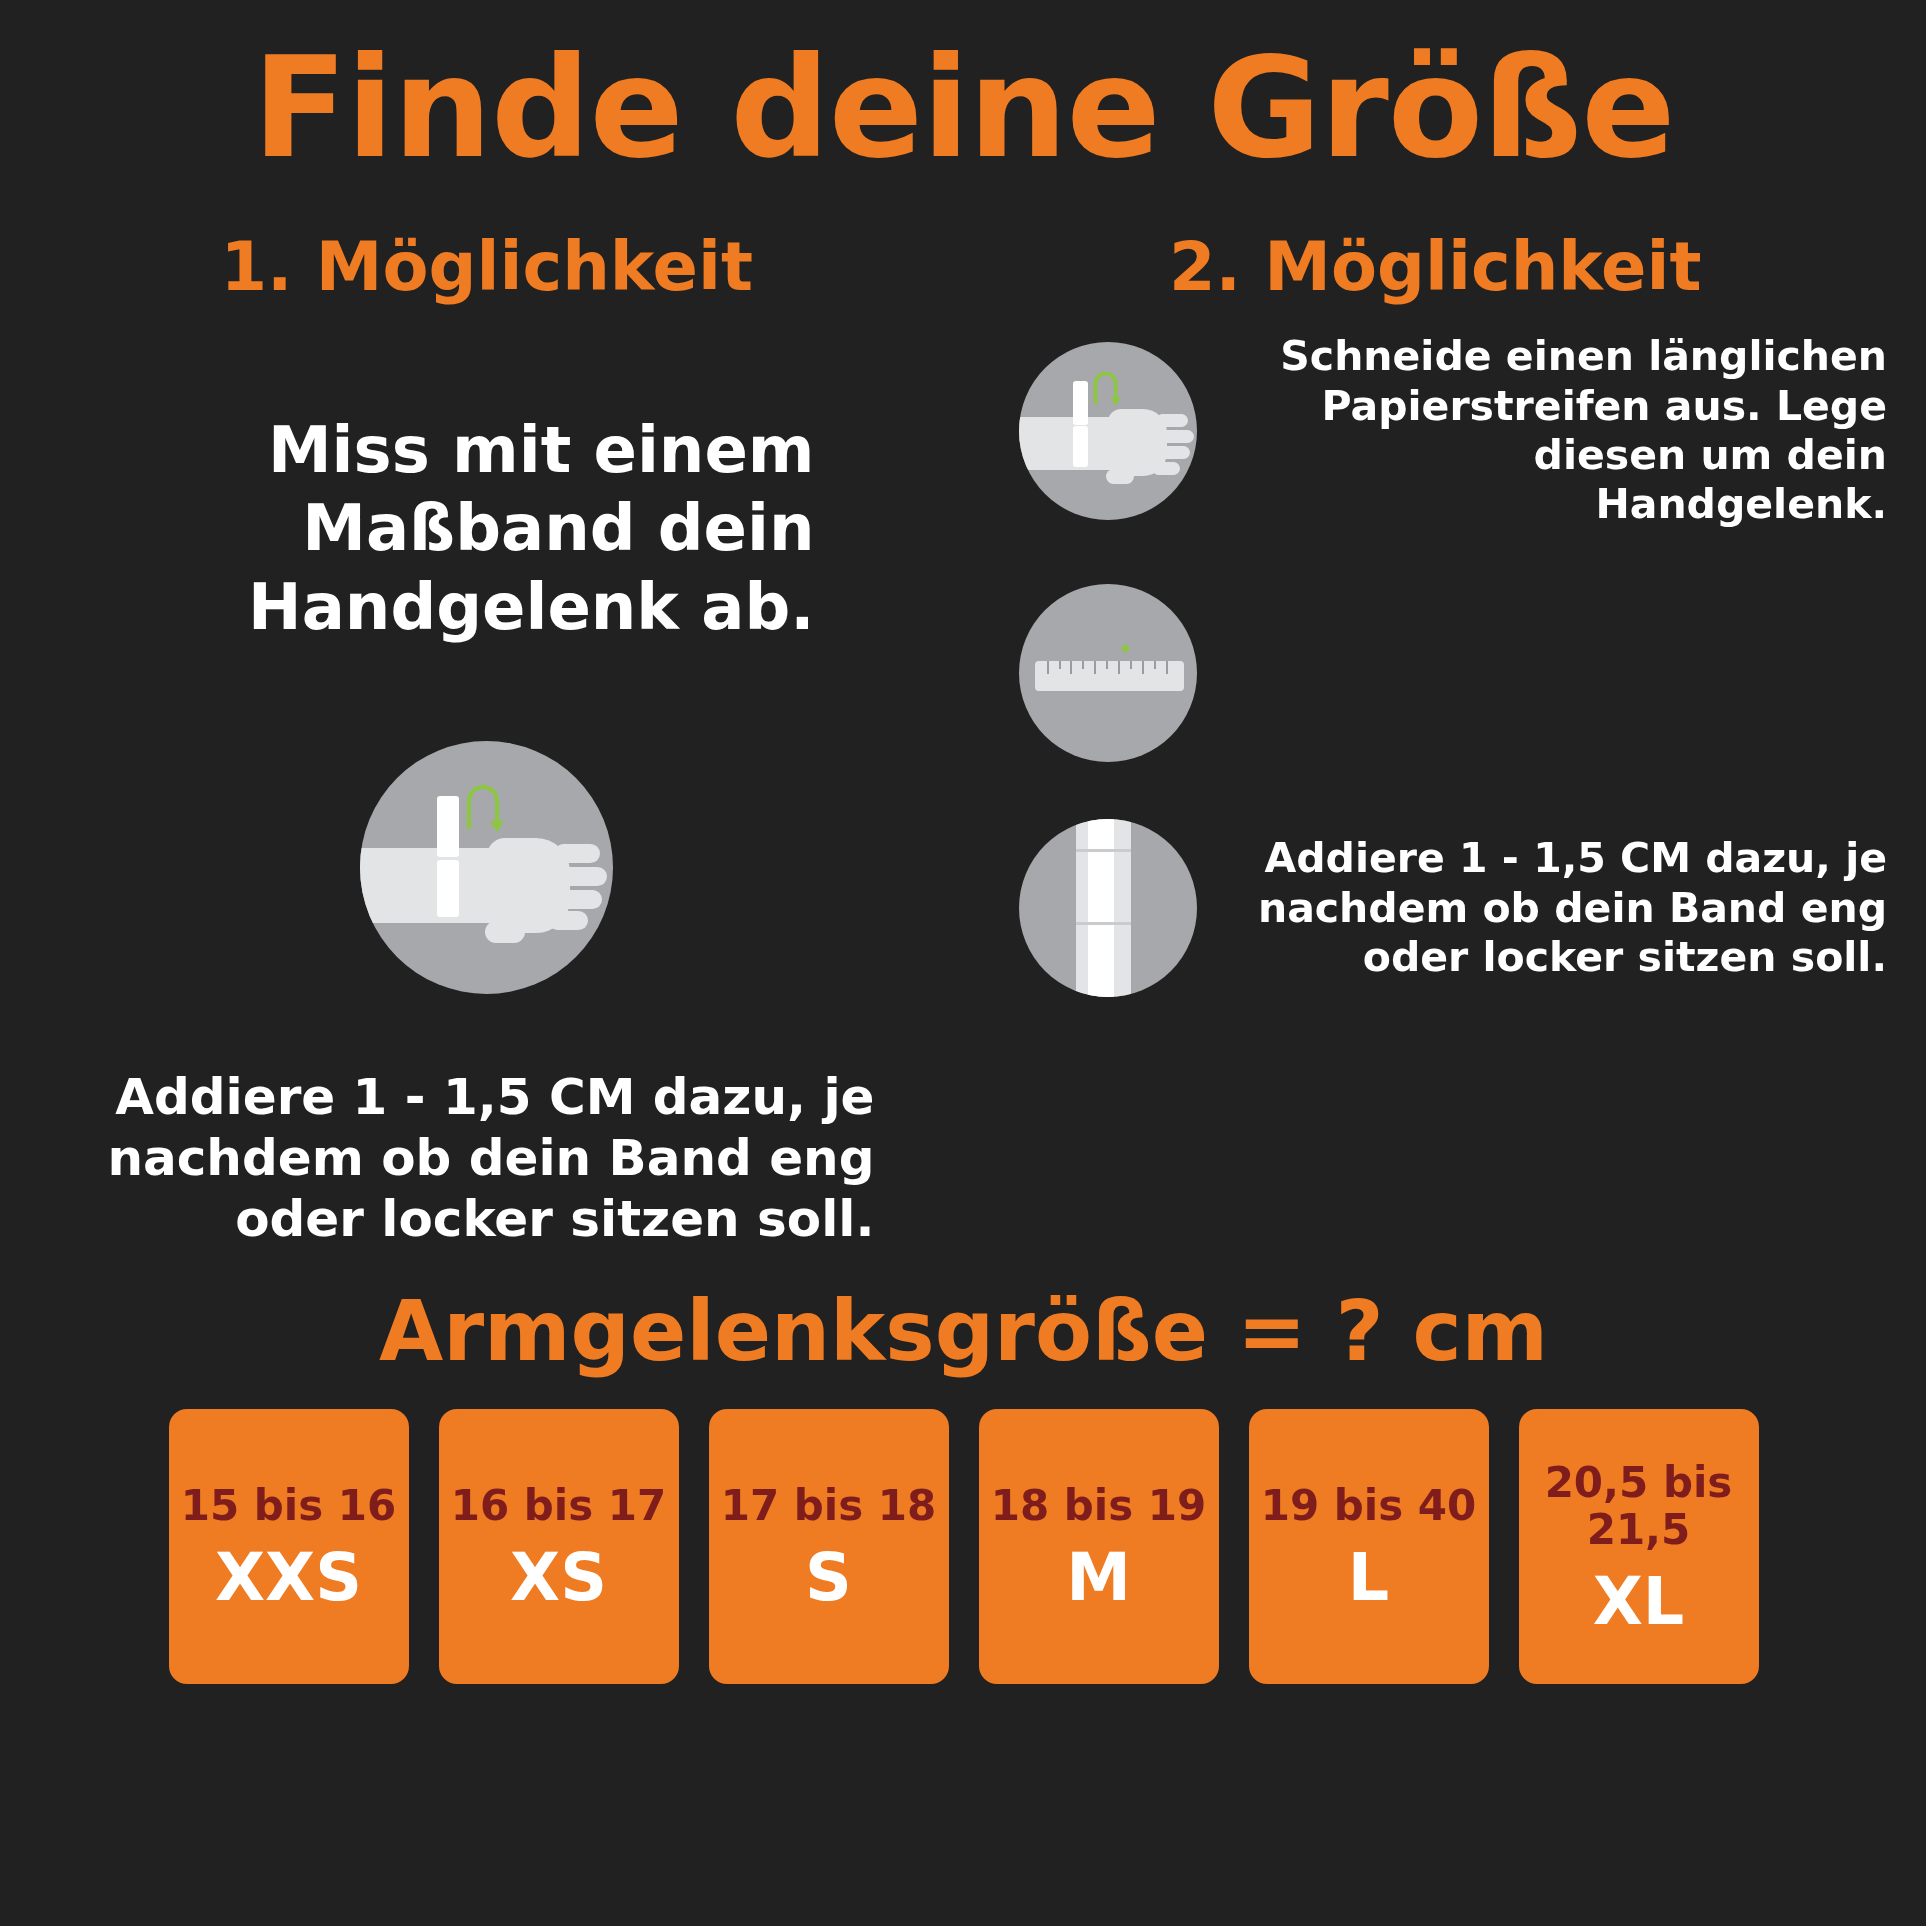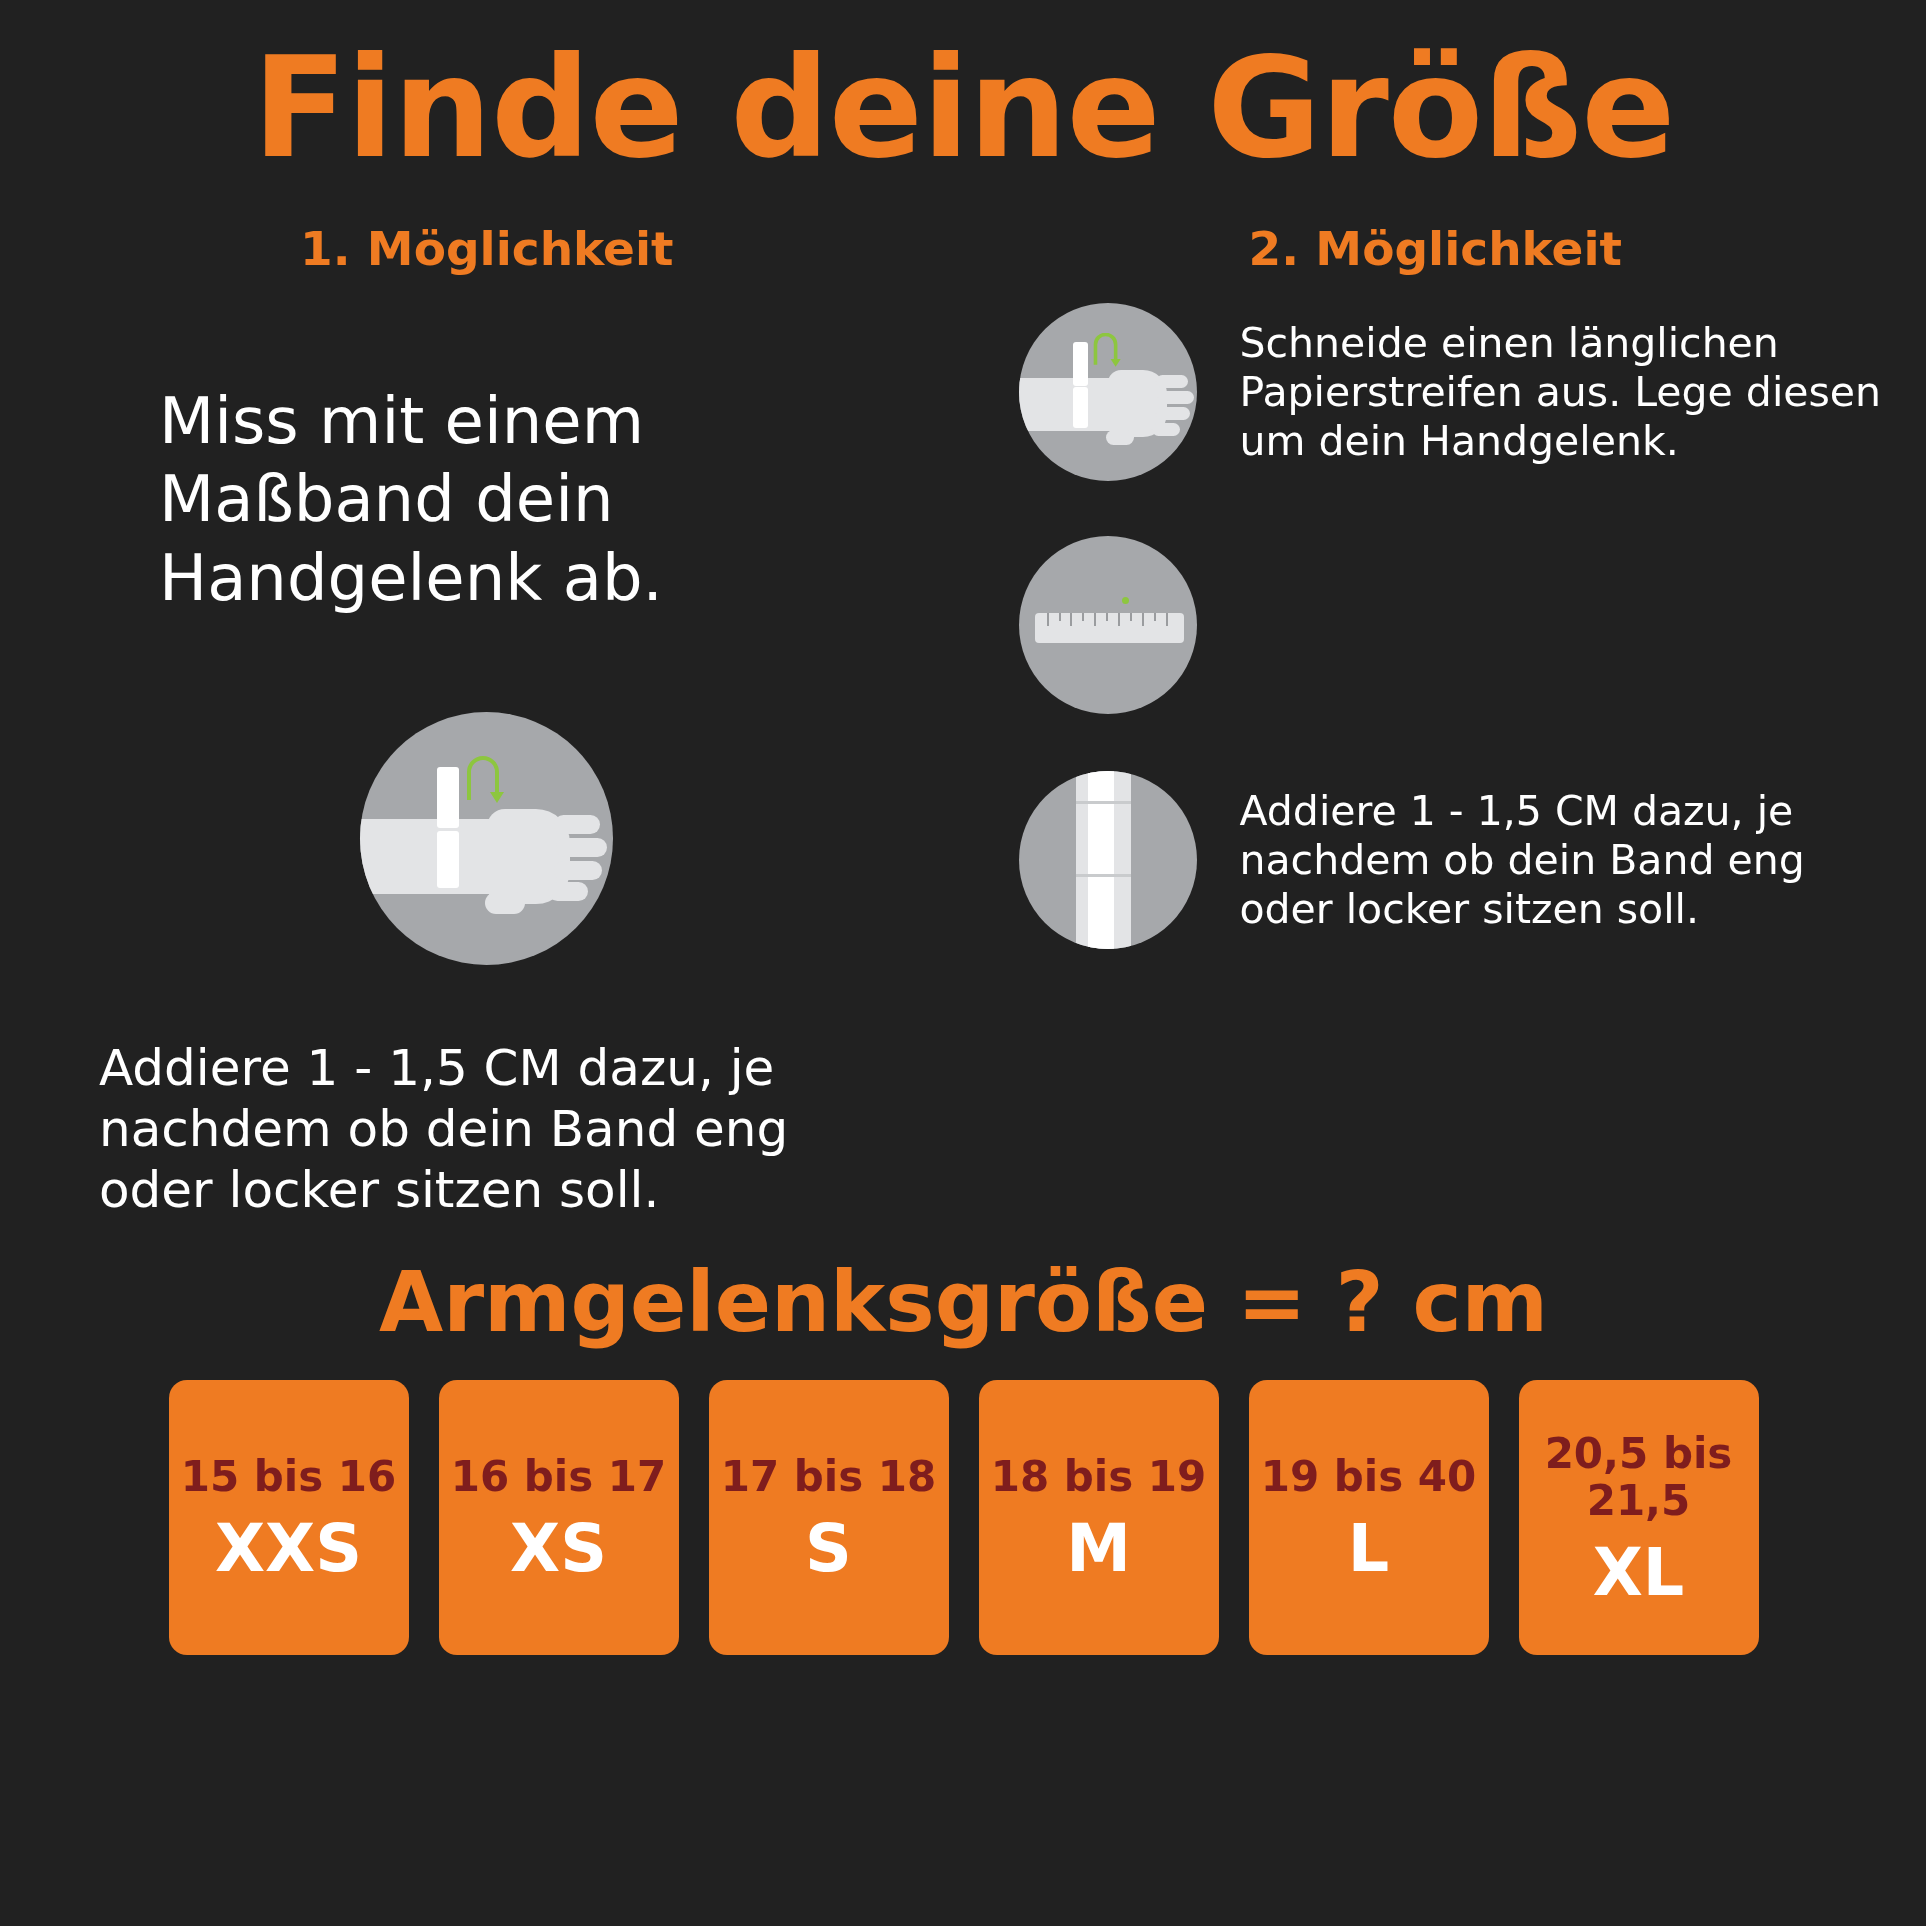--- a/index.html
+++ b/index.html
@@ -45,31 +45,31 @@
   }
   .col {
     width: 50%;
     box-sizing: border-box;
   }
   .col-left  { padding: 0 30px 0 40px; }
   .col-right { padding: 0 40px 0 20px; }
 
   .col-title {
     color: #ef7b22;
-    font-size: 47px;
+    font-size: 67px;
     font-weight: bold;
     text-align: center;
-    margin: 4px 0 26px 0;
+    margin: 12px 0 26px 0;
     line-height: 1.05;
   }
 
   .txt {
     color: #ffffff;
-    font-weight: normal;
-    text-align: left;
+    font-weight: bold;
+    text-align: right;
     line-height: 1.22;
   }
 
   
   .left-text-1 {
     font-size: 64px;
     margin-top: 109px;
     padding: 0 119px;
   }
   .left-circle-wrap {

